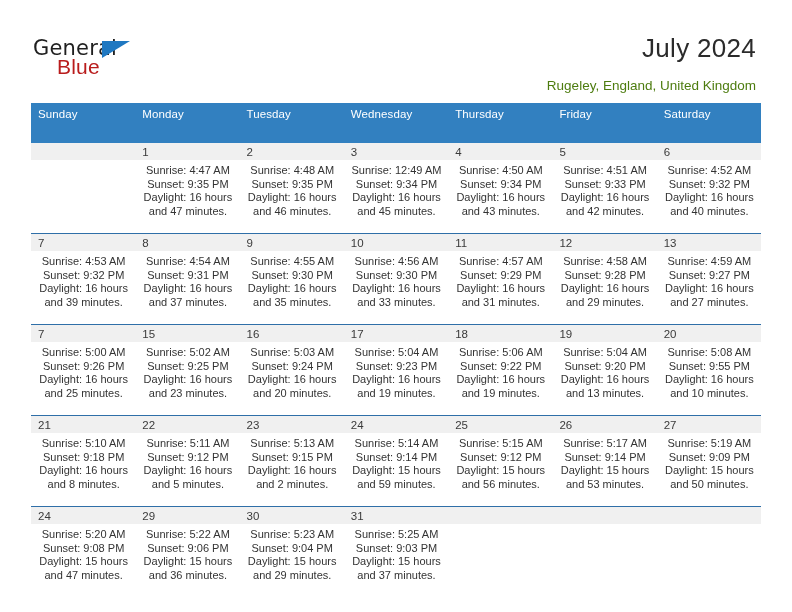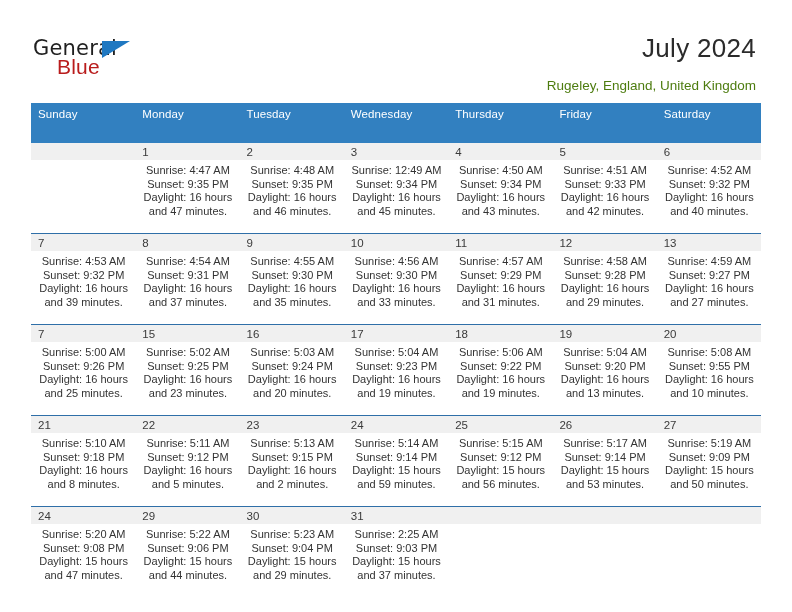--- a/index.html
+++ b/index.html
@@ -508,40 +508,40 @@
                 </div>
               </div>
             </td>
             <td>
               <div class="cell">
                 <div class="daynum-band">29</div>
                 <div class="info">
                   <div>Sunrise: 5:22 AM</div>
                   <div>Sunset: 9:06 PM</div>
                   <div>Daylight: 15 hours</div>
-                  <div>and 44 minutes.</div>
+                  <div>and 36 minutes.</div>
                 </div>
               </div>
             </td>
             <td>
               <div class="cell">
                 <div class="daynum-band">30</div>
                 <div class="info">
                   <div>Sunrise: 5:23 AM</div>
                   <div>Sunset: 9:04 PM</div>
                   <div>Daylight: 15 hours</div>
                   <div>and 29 minutes.</div>
                 </div>
               </div>
             </td>
             <td>
               <div class="cell">
                 <div class="daynum-band">31</div>
                 <div class="info">
-                  <div>Sunrise: 2:25 AM</div>
+                  <div>Sunrise: 5:25 AM</div>
                   <div>Sunset: 9:03 PM</div>
                   <div>Daylight: 15 hours</div>
                   <div>and 37 minutes.</div>
                 </div>
               </div>
             </td>
             <td>
               <div class="cell empty">
                 <div class="daynum-band"></div>
               </div>

